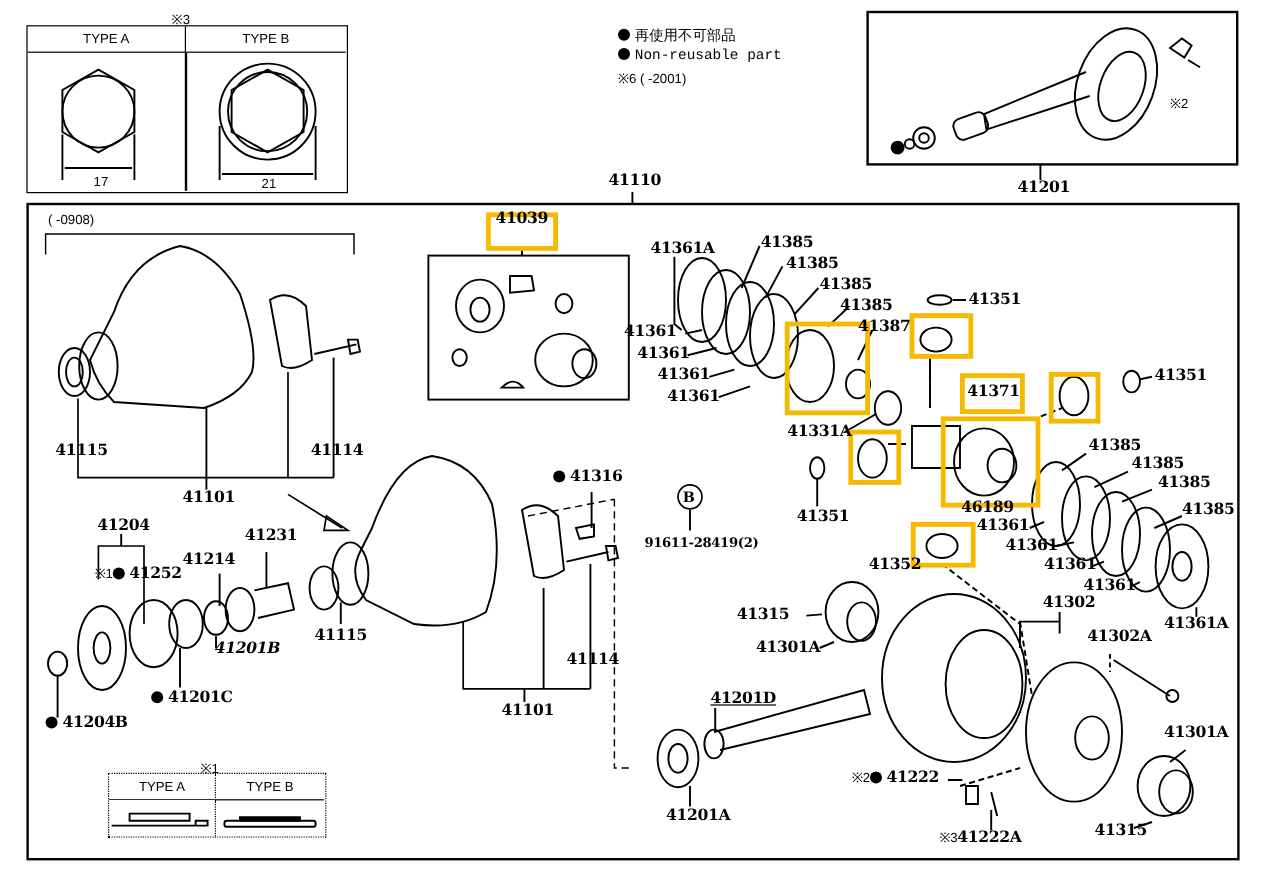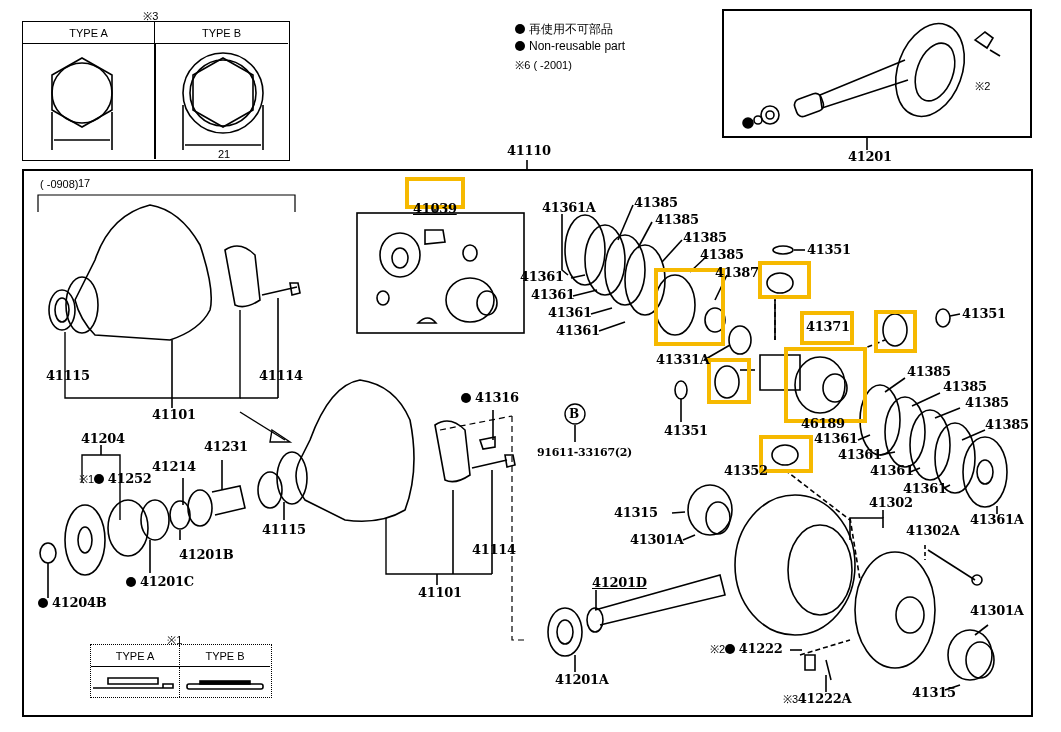--- a/index.html
+++ b/index.html
@@ -215,65 +215,65 @@
   <rect x="187" y="684" width="76" height="5" rx="2"></rect>
   <rect x="200" y="681" width="50" height="3" fill="#000"></rect>
 </svg>
 
 <div class="sm" style="left:143px;top:8px;">※3</div>
 <div class="tbl" style="left:22px;top:21px;width:268px;height:140px;">
   <div class="hdr" style="left:0;width:132px;border-right:1.5px solid #000;">TYPE A</div>
   <div class="hdr" style="left:132px;width:133px;">TYPE B</div>
   <div style="position:absolute;left:131px;top:22px;width:1.5px;height:115px;background:#000;"></div>
 </div>
-<div class="sm" style="left:78px;top:146px;margin-top:31px;">17</div>
+<div class="sm" style="left:78px;top:146px;">17</div>
 <div class="sm" style="left:218px;top:148px;">21</div>
 
 <div class="sm" style="left:167px;top:632px;">※1</div>
 <div class="tbl" style="left:90px;top:644px;width:182px;height:54px;border-style:dotted;">
   <div class="hdr" style="left:0;width:89px;border-right:1.5px dotted #000;">TYPE A</div>
   <div class="hdr" style="left:89px;width:90px;">TYPE B</div>
   <div style="position:absolute;left:88px;top:22px;width:1.5px;height:30px;border-left:1.5px dotted #000;"></div>
 </div>
 
 <div class="sm" style="left:515px;top:21px;font-size:12px;"><span class="dot"></span><span>再使用不可部品</span></div>
-<div class="sm" style="left:515px;top:39px;font-size:12px;"><span class="dot"></span><span>Non-reusable part</span></div>
+<div class="sm" style="left:515px;top:39px;font-size:12px;font-family:Liberation Mono, monospace;"><span class="dot"></span><span>Non-reusable part</span></div>
 <div class="sm" style="left:515px;top:57px;">※6 (      -2001)</div>
 
 <div class="sm" style="left:975px;top:78px;">※2</div>
 <div class="lbl" style="left:848px;top:150px;">41201</div>
 <div class="lbl" style="left:507px;top:144px;">41110</div>
 <div class="sm" style="left:40px;top:178px;text-align:right;">(      -0908)</div>
 
 <div class="lbl" style="left:569px;top:407px;font-size:12px;">B</div>
-<div class="lbl" style="left:537px;top:446px;font-size:11px;">91611-33167(2)</div>
+<div class="lbl" style="left:537px;top:446px;font-size:11px;">91611-28419(2)</div>
 
 <div class="hl" style="left: 405px; top: 177px; width: 60px; height: 32px; border-color: rgb(246, 185, 0);"></div>
 <div class="hl" style="left: 654px; top: 268px; width: 71px; height: 78px; border-color: rgb(246, 185, 0);"></div>
 <div class="hl" style="left: 758px; top: 261px; width: 53px; height: 38px; border-color: rgb(246, 185, 0);"></div>
 <div class="hl" style="left: 800px; top: 311px; width: 54px; height: 34px; border-color: rgb(246, 185, 0);"></div>
 <div class="hl" style="left: 874px; top: 310px; width: 43px; height: 43px; border-color: rgb(246, 185, 0);"></div>
 <div class="hl" style="left: 707px; top: 358px; width: 44px; height: 46px; border-color: rgb(246, 185, 0);"></div>
 <div class="hl" style="left: 784px; top: 347px; width: 83px; height: 76px; border-color: rgb(246, 185, 0);"></div>
 <div class="hl" style="left: 759px; top: 435px; width: 54px; height: 38px; border-color: rgb(246, 185, 0);"></div>
 
-<div class="lbl" style="left:413px;top:202px;text-decoration:underline;">41039</div>
+<div class="lbl" style="left:413px;top:176px;">41039</div>
 <div class="lbl" style="left:46px;top:369px;">41115</div>
 <div class="lbl" style="left:259px;top:369px;">41114</div>
 <div class="lbl" style="left:152px;top:408px;">41101</div>
 <div class="lbl" style="left:262px;top:523px;">41115</div>
 <div class="lbl" style="left:472px;top:543px;">41114</div>
 <div class="lbl" style="left:418px;top:586px;">41101</div>
 <div class="lbl" style="left:461px;top:391px;"><span class="dot"></span><span>41316</span></div>
 
 <div class="lbl" style="left:81px;top:432px;">41204</div>
 <div class="lbl" style="left:79px;top:472px;"><span class="sm" style="position:static;font-weight:normal;">※1</span><span class="dot"></span><span>41252</span></div>
 <div class="lbl" style="left:152px;top:460px;">41214</div>
 <div class="lbl" style="left:204px;top:440px;">41231</div>
-<div class="lbl" style="left:179px;top:548px;">41201B</div>
+<div class="lbl" style="left:179px;top:534px;font-style:italic;">41201B</div>
 <div class="lbl" style="left:126px;top:575px;"><span class="dot"></span><span>41201C</span></div>
 <div class="lbl" style="left:38px;top:596px;"><span class="dot"></span><span>41204B</span></div>
 
 <div class="lbl" style="left:542px;top:201px;">41361A</div>
 <div class="lbl" style="left:634px;top:196px;">41385</div>
 <div class="lbl" style="left:655px;top:213px;">41385</div>
 <div class="lbl" style="left:683px;top:231px;">41385</div>
 <div class="lbl" style="left:700px;top:248px;">41385</div>
 <div class="lbl" style="left:715px;top:266px;">41387</div>
 <div class="lbl" style="left:520px;top:270px;">41361</div>

